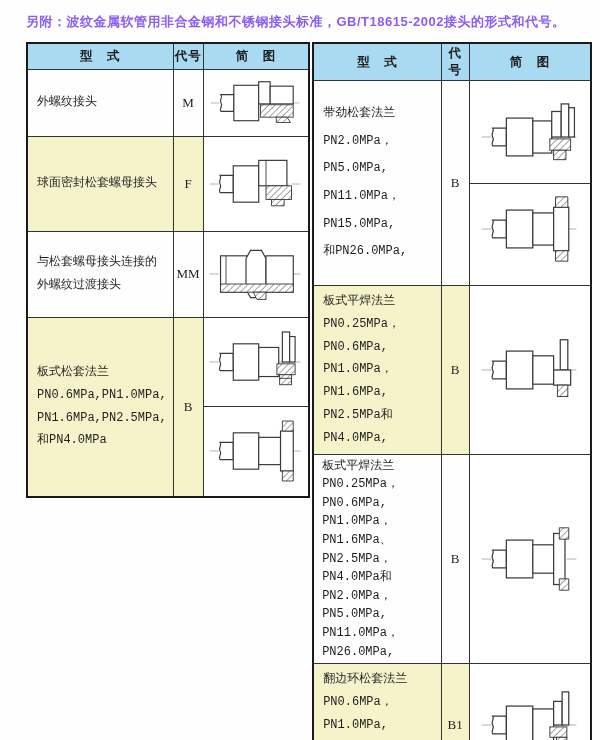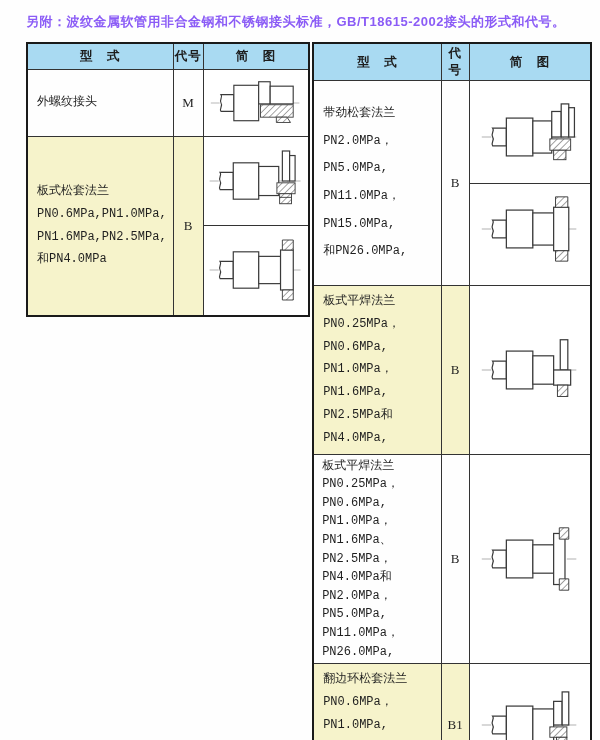--- a/index.html
+++ b/index.html
@@ -84,20 +84,50 @@
             <svg class="dg" width="100" height="62" viewBox="0 0 110 70">
               <line class="cl" x1="4" y1="35" x2="106" y2="35"></line>
               <use href="#gPipe"></use>
               <rect class="sh" x="58" y="11" width="13" height="25"></rect>
               <rect class="sh" x="71" y="16" width="26" height="20"></rect>
               <rect class="hh" x="60" y="37" width="37" height="14"></rect>
               <path class="hh" d="M78 51 h12 l4 6 h-16 Z"></path>
             </svg>
           </td>
         </tr>
+        <tr style="height:95px">
+          <td class="t hl">球面密封松套螺母接头</td>
+          <td class="c hl">F</td>
+          <td class="d">
+            <svg class="dg" width="100" height="66" viewBox="0 0 110 70">
+              <line class="cl" x1="4" y1="35" x2="106" y2="35"></line>
+              <use href="#gPipe"></use>
+              <rect class="sh" x="58" y="9" width="31" height="28"></rect>
+              <line class="ln" x1="66" y1="9" x2="66" y2="37"></line>
+              <rect class="hh" x="66" y="37" width="28" height="15"></rect>
+              <path class="hh" d="M72 52 h14 v7 h-14 Z"></path>
+            </svg>
+          </td>
+        </tr>
+        <tr style="height:86px">
+          <td class="t">与松套螺母接头连接的
+外螺纹过渡接头</td>
+          <td class="c">MM</td>
+          <td class="d">
+            <svg class="dg" width="100" height="70" viewBox="0 0 110 70">
+              <line class="cl" x1="4" y1="35" x2="106" y2="35"></line>
+              <rect class="sh" x="16" y="15" width="29" height="40"></rect>
+              <line class="ln" x1="22" y1="15" x2="22" y2="55"></line>
+              <path class="sh" d="M49 9 h12 l5 9 v34 l-5 9 h-12 l-5 -9 V18 Z"></path>
+              <rect class="sh" x="66" y="15" width="30" height="40"></rect>
+              <rect class="hh" x="16" y="46" width="80" height="9"></rect>
+              <path class="hh" d="M52 55 h14 v8 h-10 Z"></path>
+            </svg>
+          </td>
+        </tr>
         <tr style="height:164px">
           <td class="t hl">板式松套法兰
 PN0.6MPa,PN1.0MPa,
 PN1.6MPa,PN2.5MPa,
 和PN4.0MPa</td>
           <td class="c hl">B</td>
           <td class="d">
             <div class="dstack" style="height:178px">
               <div class="dhalf">
                 <svg class="dg" width="100" height="66" viewBox="0 0 110 70">

